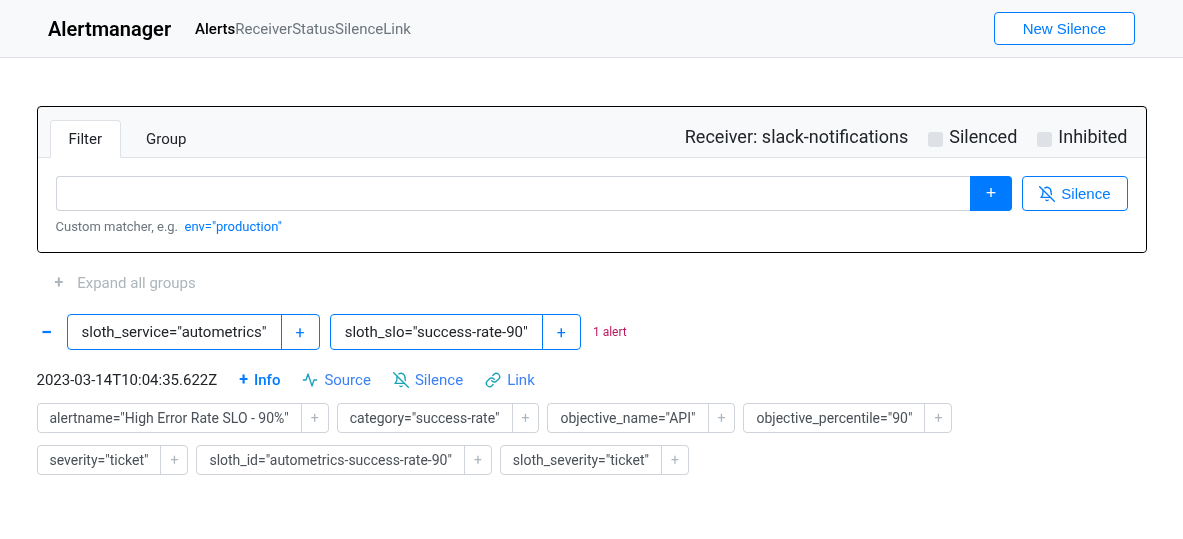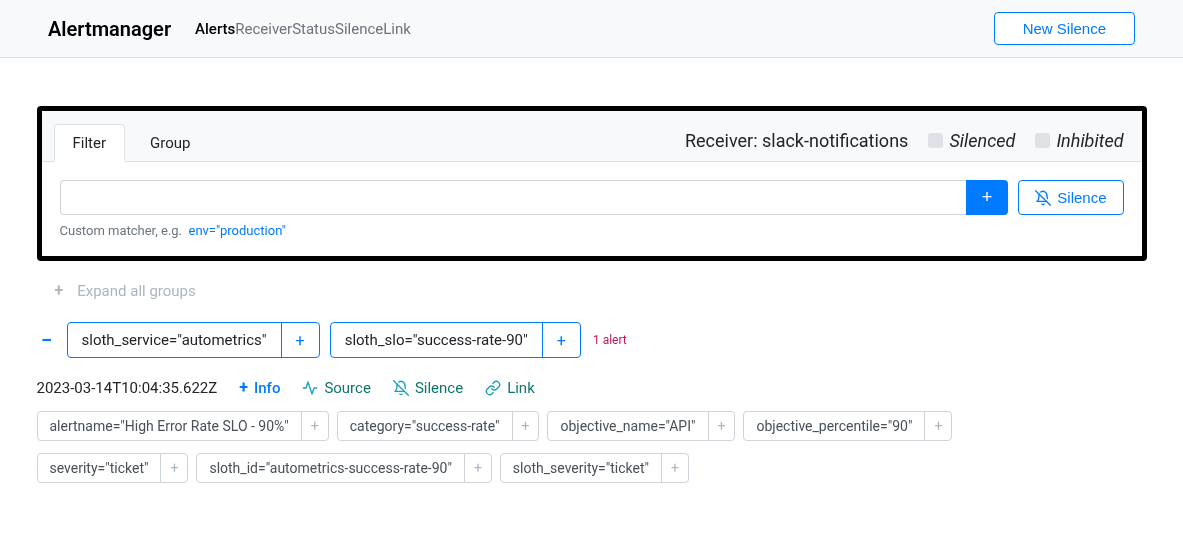--- a/index.html
+++ b/index.html
@@ -57,21 +57,21 @@
       border-radius: 4px;
       font-size: 15px;
       cursor: pointer;
     }
     .content {
       max-width: 1110px;
       margin: 0 auto;
       padding: 48px 0 0 0;
     }
     .card {
-      border: 5px solid #000000;
+      border: 1px solid #000000;
       border-radius: 4px;
       background: #f8f9fa;
     }
     .card-header {
       display: flex;
       align-items: center;
       justify-content: space-between;
       padding: 12px 18px 0 12px;
     }
     .tabs {
@@ -95,23 +95,22 @@
     .header-right {
       display: flex;
       align-items: center;
       gap: 20px;
       font-size: 18px;
       color: #212529;
       padding-bottom: 4px;
     }
     .checkbox-wrap {
       display: flex;
-      align-items: center;
+      align-items: flex-end;
       gap: 6px;
-      font-style: italic;
     }
     .fake-check {
       width: 15px;
       height: 15px;
       background: #dee2e6;
       border-radius: 3px;
     }
     .card-body {
       background: #fff;
       padding: 18px;
@@ -230,21 +229,21 @@
       padding: 14px 0 8px 0;
     }
     .timestamp {
       font-size: 15px;
       color: #212529;
     }
     .action-link {
       display: flex;
       align-items: center;
       gap: 6px;
-      color: #0f766e;
+      color: #3b82f6;
       font-size: 15px;
       cursor: pointer;
     }
     .action-link.info {
       color: #007bff;
       font-weight: 500;
     }
     .action-link.info .icon-plus {
       font-weight: bold;
       font-size: 16px;

